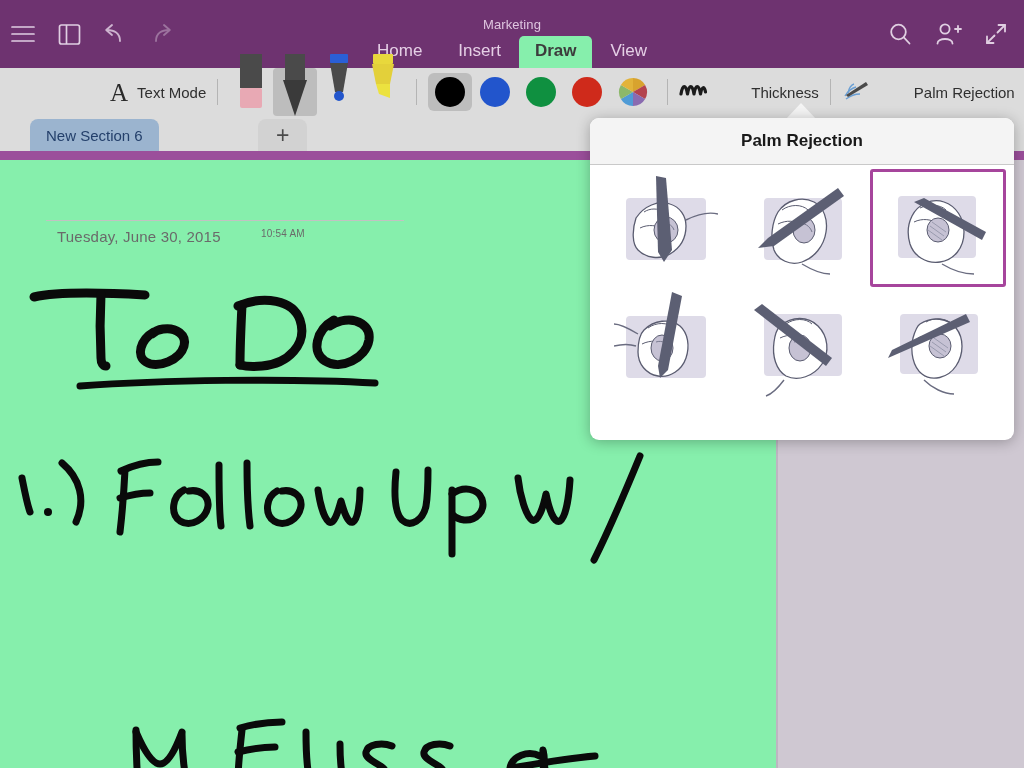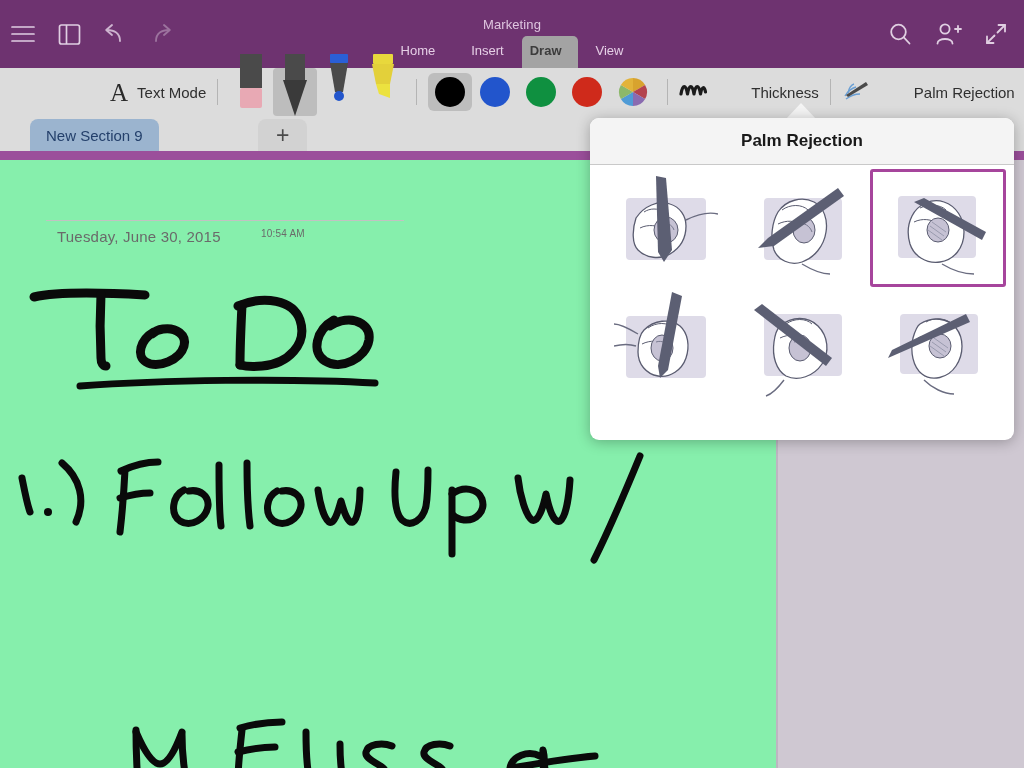--- a/index.html
+++ b/index.html
@@ -23,27 +23,27 @@
   .hdr-btn svg { display:block; }
   .doc-title {
     position:absolute; left:0; top:17px; width:1024px; text-align:center;
     font-size:13px; color:#dfc6e0; letter-spacing:.1px;
   }
   .ribbon-tabs {
     position:absolute; left:0; top:36px; width:1024px;
     display:flex; justify-content:center; align-items:flex-end; gap:0; height:32px;
   }
   .rtab {
-    font-size:13px; color:#e5cfe6; padding:6px 18px 8px 18px; cursor:pointer;
+    font-size:17px; color:#e5cfe6; padding:6px 18px 8px 18px; cursor:pointer;
     line-height:18px;
   }
   .rtab.active {
-    background:#a3a3a3; color:#3c3c3c; font-weight:bold;
+    background:#86efac; color:#3c3c3c; font-weight:bold;
     border-radius:5px 5px 0 0;
-    padding:6px 16px 8px 8px;
+    padding:6px 16px 8px 16px;
   }
   .hdr-right { position:absolute; right:4px; top:0; height:68px; display:flex; align-items:center; }
   .hdr-right .hdr-btn { width:48px; }
 
   
   .toolbar {
     position:absolute; left:0; top:68px; width:1024px; height:48px;
     background:#dcdcdc;
     display:flex; align-items:center;
   }
@@ -305,21 +305,21 @@
           <path d="M4 20 C8 17, 13 15, 18 15" fill="none" stroke="#6a9fd4" stroke-width="1.4"></path>
           <path d="M6 14 C7 9, 9 6, 12 5" fill="none" stroke="#6a9fd4" stroke-width="1.4"></path>
           <path d="M4 16 L24 3 L26 6 L6 18 Z" fill="#4a4a4a"></path>
         </svg>
       </span>
       <span class="lbl">Palm Rejection</span>
     </div>
   </div>
 
   <div class="tabstrip">
-    <div class="sec-tab s1">New Section 9</div>
+    <div class="sec-tab s1">New Section 6</div>
     <div class="sec-tab plus">+</div>
     <div class="purple-rail"></div>
   </div>
 
   <div class="page-rail">
     <div class="page-rail-edge"></div>
   </div>
 
   <div class="canvas">
     <div class="note-hdr-rule"></div>

